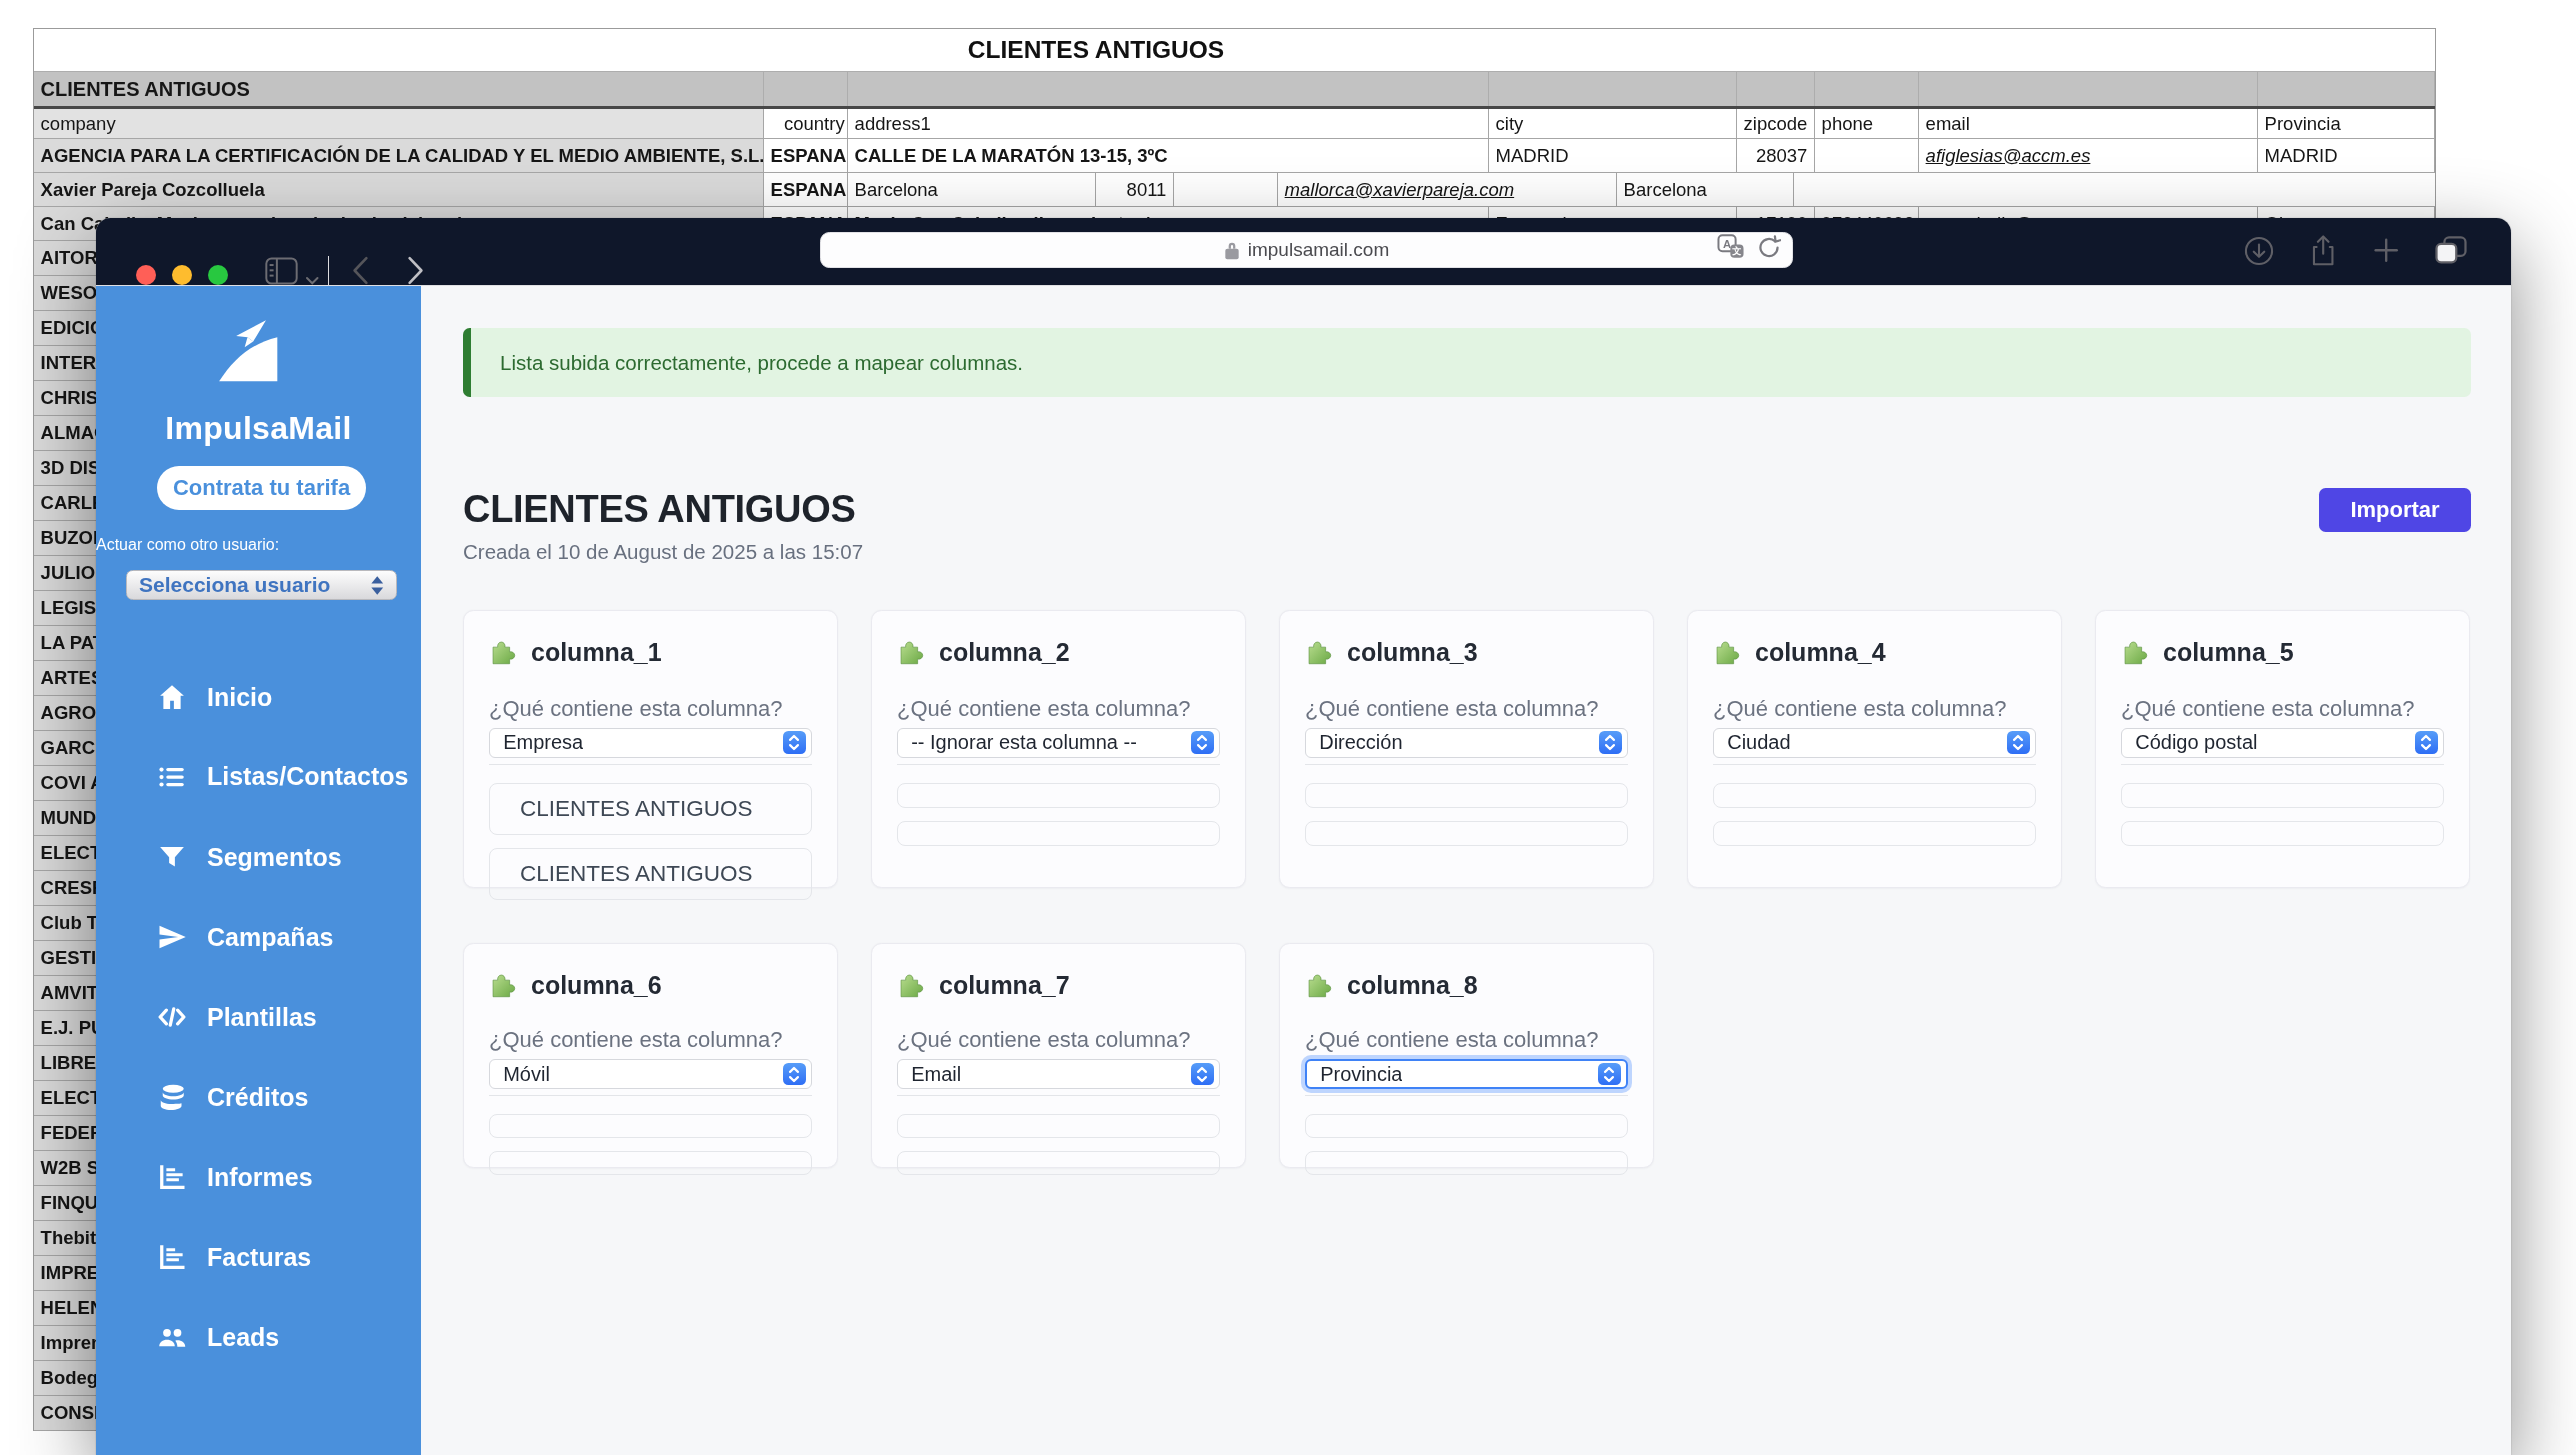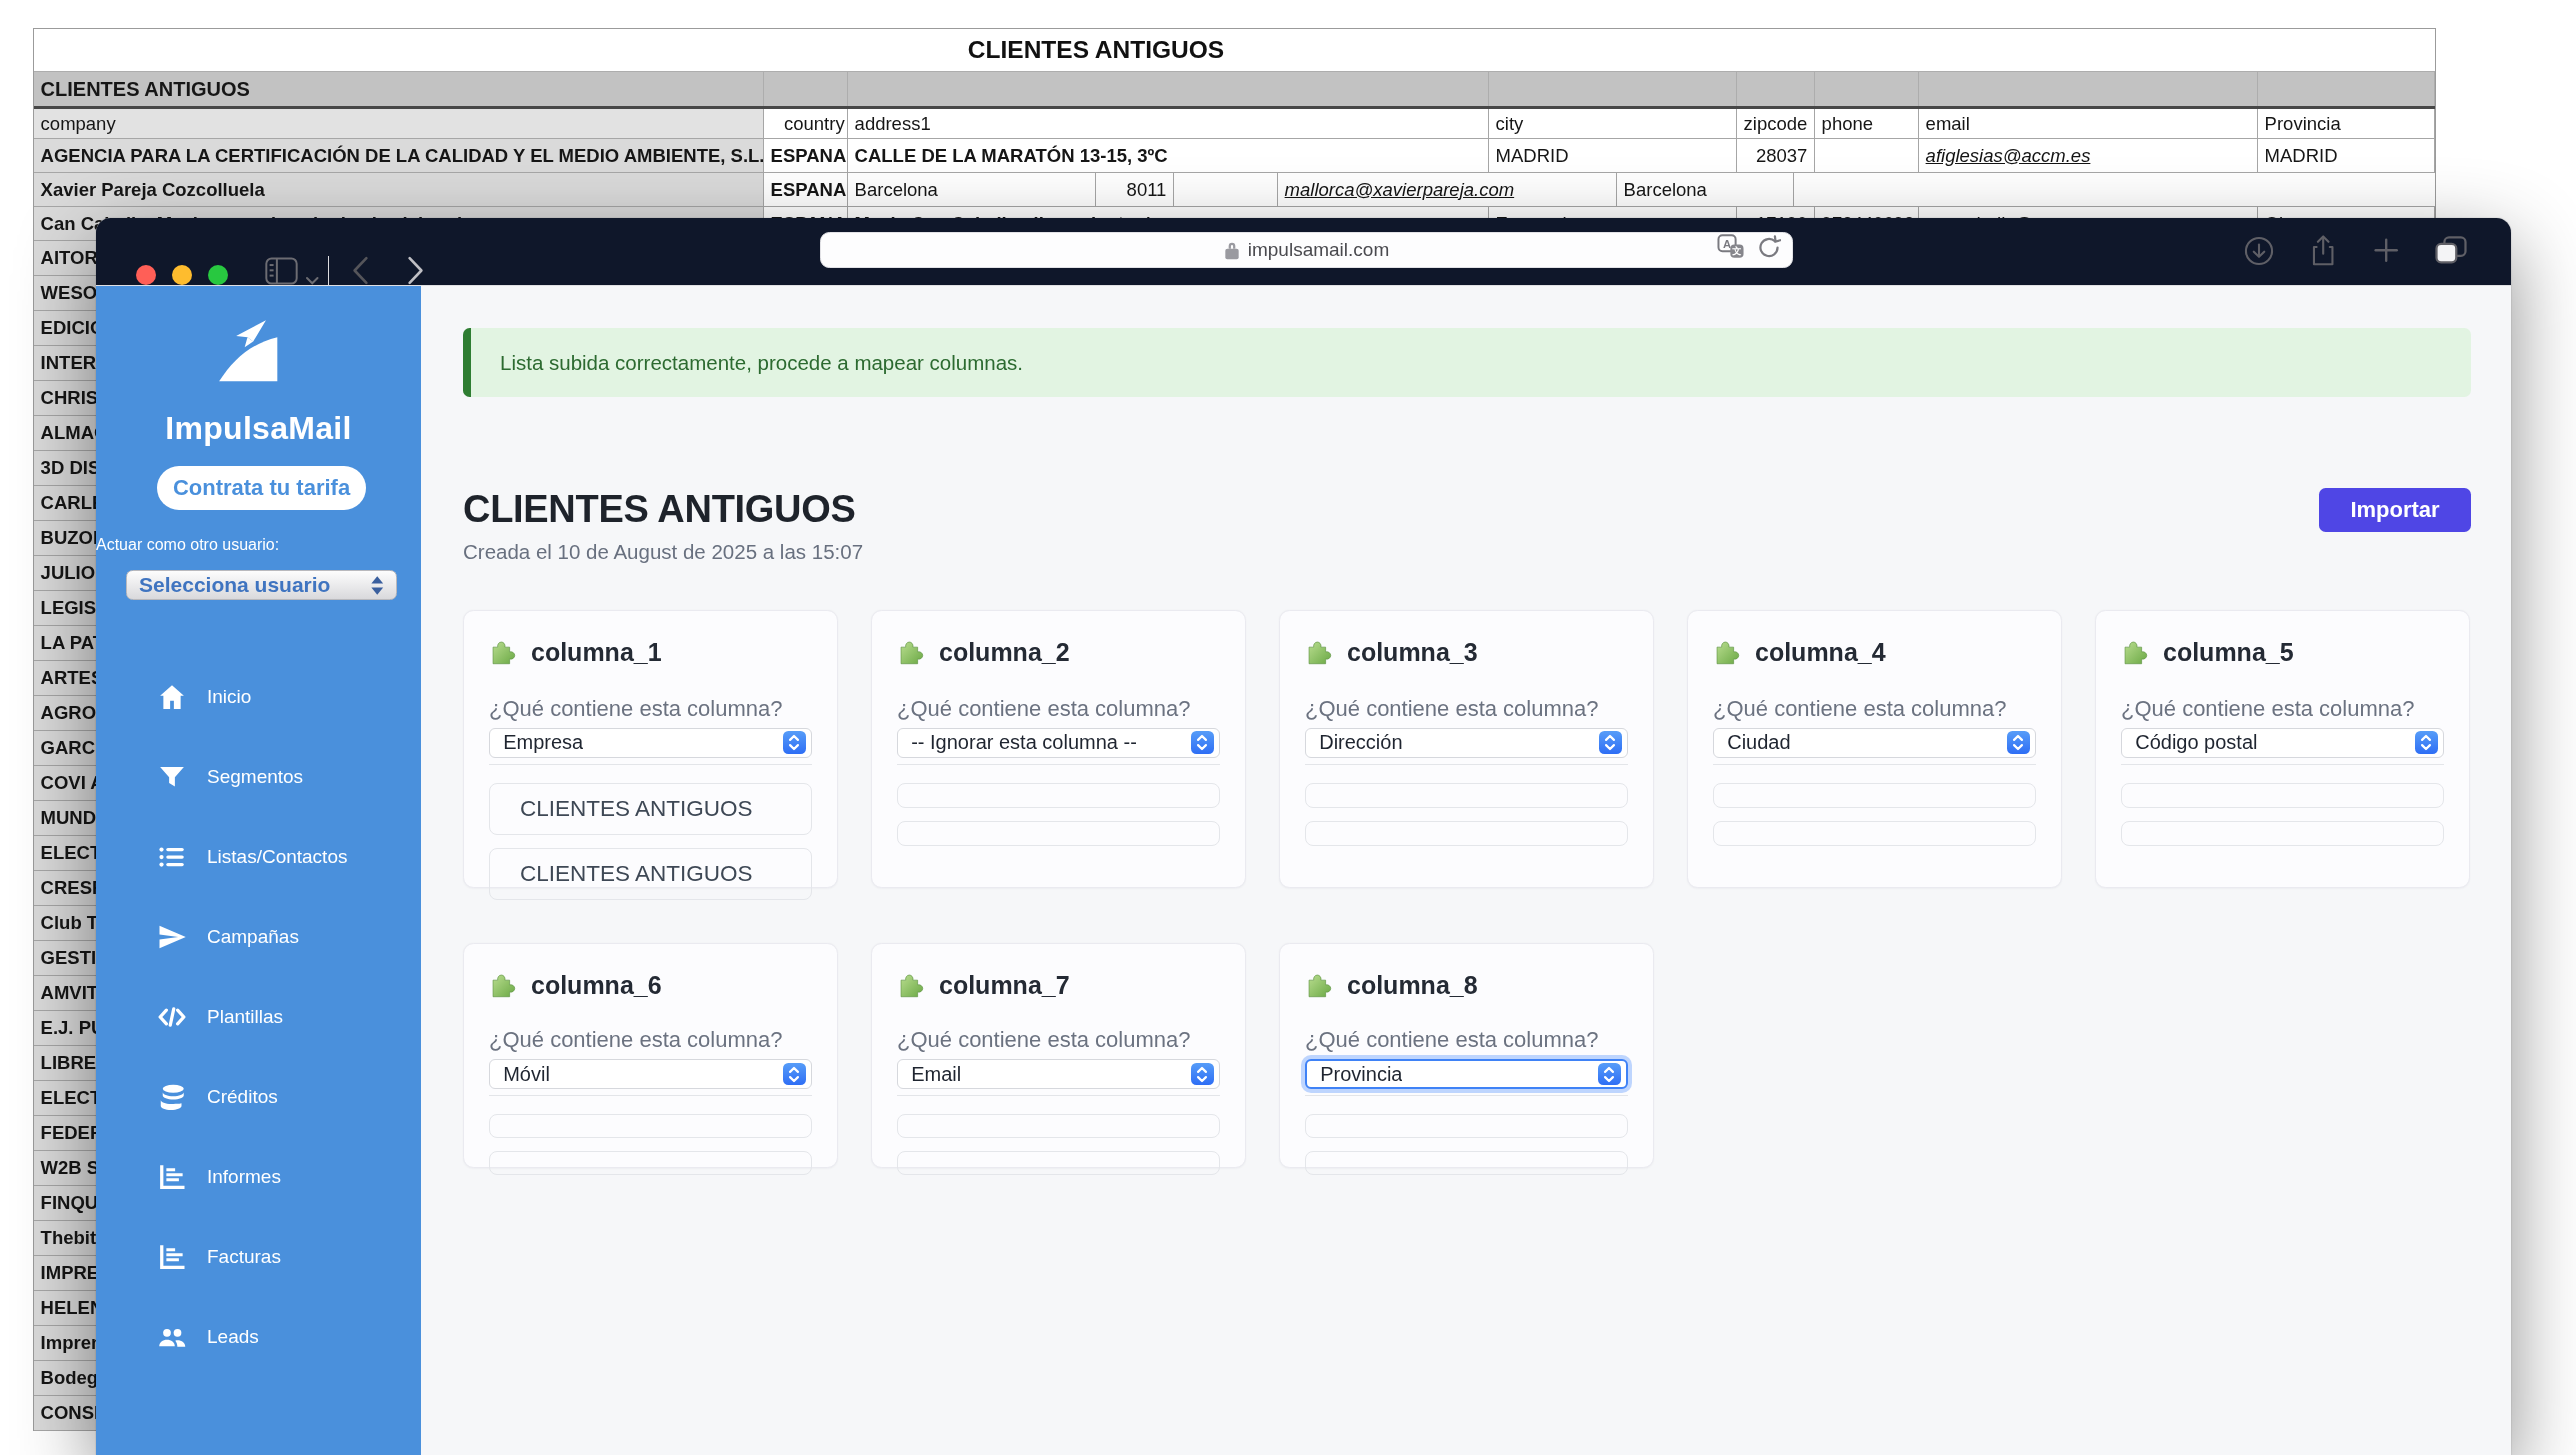--- a/index.html
+++ b/index.html
@@ -52,21 +52,21 @@
   .imp-label{position:absolute;left:0;top:250px;width:373px;text-align:left;font-size:16px;}
   .user-select{position:absolute;left:30px;top:284px;width:271px;height:30px;border-radius:6.6px;
        background:linear-gradient(#fdfdfd,#d9d9dc);border:0.7px solid #b9b9bd;display:flex;align-items:center;
        padding:0 12px;box-sizing:border-box;color:#3f74c0;font-weight:700;font-size:21px;}
   .user-select .us-arrows{margin-left:auto;color:#3a5f9e;display:flex;}
   .nav{position:absolute;left:0;top:371px;width:325px;}
   .nav-item{display:flex;align-items:center;gap:20px;padding:0 0 0 61px;height:80px;cursor:pointer;}
   .nav-item.two{line-height:1.18;}
   .nav-ic{width:30px;height:30px;flex:none;color:#fff;}
   .nav-ic svg{width:30px;height:30px;display:block;}
-  .nav-label{font-size:19px;font-weight:400;}
+  .nav-label{font-size:25px;font-weight:700;}
 
   .main{flex:1;position:relative;padding:0 40px 0 42px;box-sizing:border-box;}
   .banner{margin-top:42px;height:69px;background:#e2f4e2;border-left:8px solid #2e7d32;border-radius:6.6px;
           display:flex;align-items:center;box-sizing:border-box;padding-left:29px;color:#2c6a30;font-size:20.5px;}
   .head-row{margin-top:91px;display:flex;align-items:flex-start;justify-content:space-between;}
   .page-title{font-size:38px;font-weight:700;color:#1e232b;margin:0;letter-spacing:-0.3px;}
   .created{margin-top:9.3px;font-size:20.5px;color:#68707f;}
   .import-btn{width:152px;height:44px;background:#4f46e5;color:#fff;border:none;border-radius:6.6px;
               font-size:22px;font-weight:600;font-family:inherit;}
   .steps{margin-top:56px;display:flex;align-items:center;gap:17px;}
@@ -620,40 +620,40 @@
         </div>
         <nav class="nav" id="sideNav">
             <div class="nav-item">
               <span class="nav-ic">
                 <svg viewBox="0 0 24 24" fill="currentColor">
                   <path d="M12 2.5 2.5 11h2.6v10.5h5.4v-6.6h3v6.6h5.4V11h2.6z"></path>
                 </svg>
               </span>
               <span class="nav-label">Inicio</span>
             </div>
-            <div class="nav-item">
-              <span class="nav-ic">
-                <svg viewBox="0 0 24 24" fill="currentColor">
-                  <path d="M2.5 4h19l-7.2 8.2v7.3l-4.6-2.8v-4.5z"></path>
-                </svg>
-              </span>
-              <span class="nav-label">Segmentos</span>
-            </div>
             <div class="nav-item two">
               <span class="nav-ic">
                 <svg viewBox="0 0 24 24" fill="currentColor">
                   <circle cx="3.6" cy="6" r="1.7"></circle>
                   <circle cx="3.6" cy="12" r="1.7"></circle>
                   <circle cx="3.6" cy="18" r="1.7"></circle>
                   <rect x="7.4" y="4.7" width="14" height="2.6" rx="1.3"></rect>
                   <rect x="7.4" y="10.7" width="14" height="2.6" rx="1.3"></rect>
                   <rect x="7.4" y="16.7" width="14" height="2.6" rx="1.3"></rect>
                 </svg>
               </span>
               <span class="nav-label">Listas/Contactos</span>
+            </div>
+            <div class="nav-item">
+              <span class="nav-ic">
+                <svg viewBox="0 0 24 24" fill="currentColor">
+                  <path d="M2.5 4h19l-7.2 8.2v7.3l-4.6-2.8v-4.5z"></path>
+                </svg>
+              </span>
+              <span class="nav-label">Segmentos</span>
             </div>
             <div class="nav-item">
               <span class="nav-ic">
                 <svg viewBox="0 0 24 24" fill="currentColor">
                   <path d="M2 21 23 12 2 3l.01 7L17 12 2.01 14z"></path>
                 </svg>
               </span>
               <span class="nav-label">Campañas</span>
             </div>
             <div class="nav-item">

